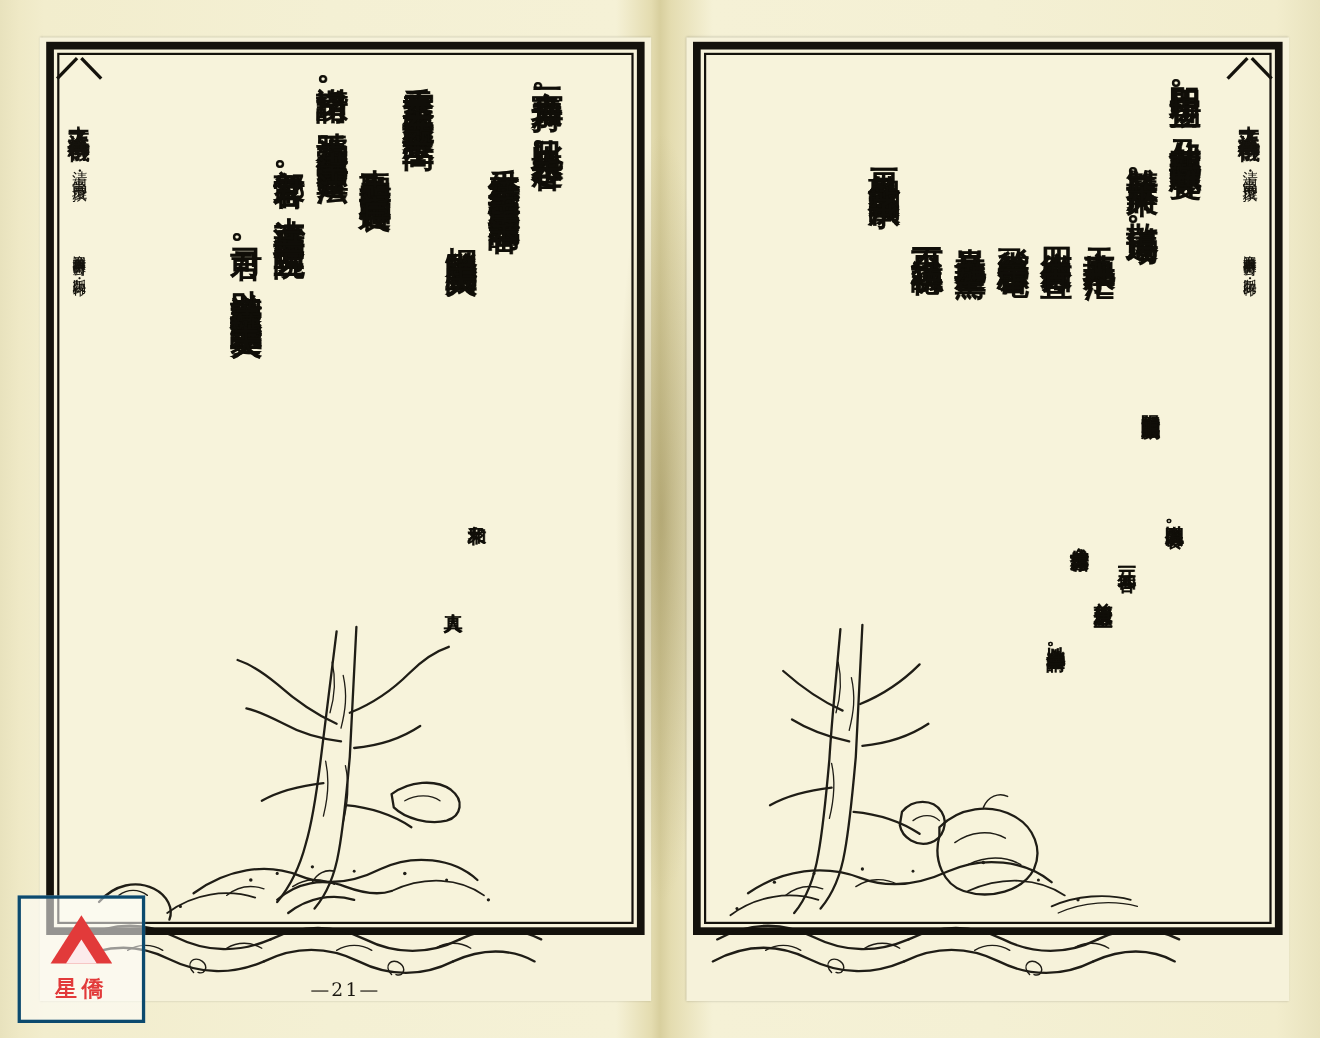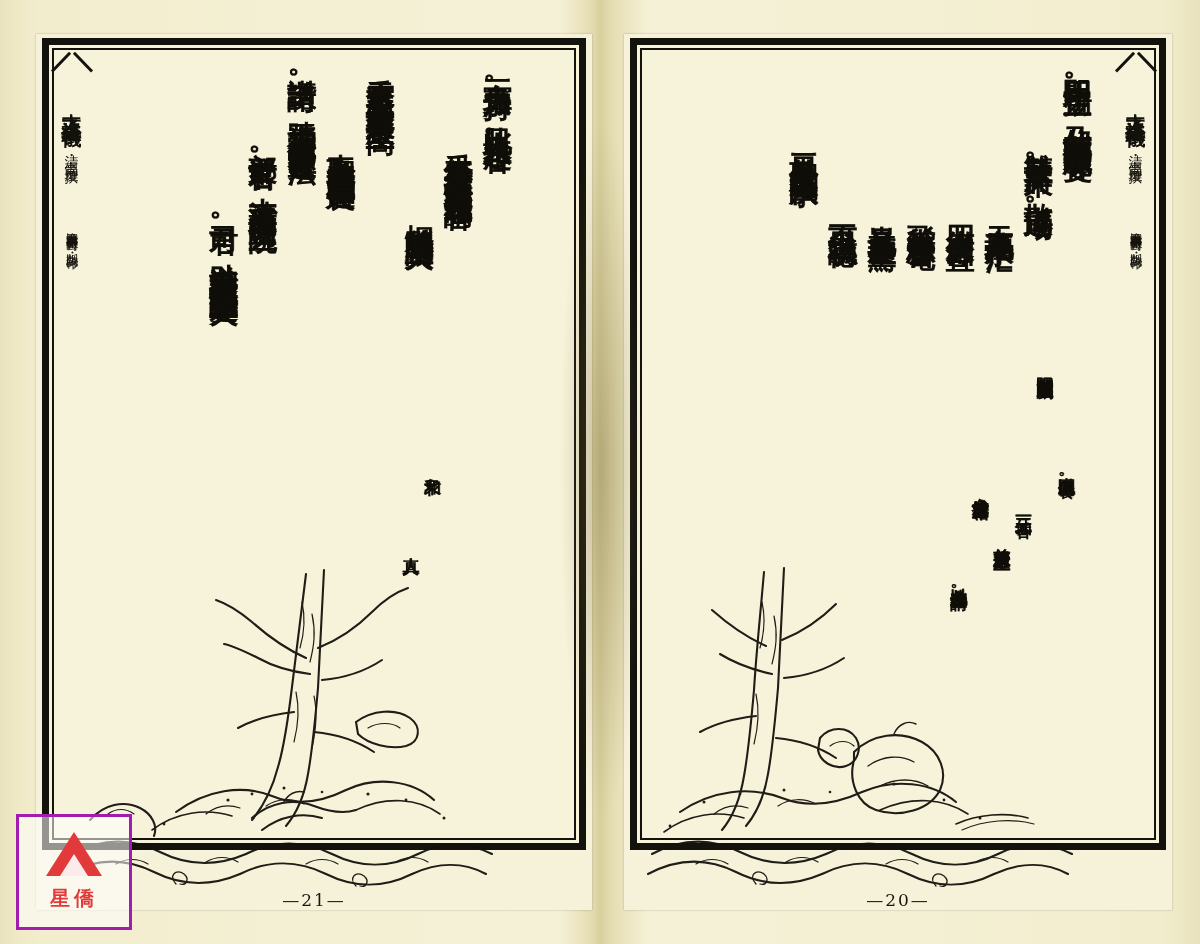--- a/index.html
+++ b/index.html
@@ -158,21 +158,21 @@
     font-size: 17px;
     color: #1a1710;
     letter-spacing: 2px;
   }
 
   
   .watermark {
     position: absolute;
     left: 16px; bottom: 14px;
     width: 116px; height: 116px;
-    border: 3px solid #a21caf;
+    border: 3px solid #0c4a6e;
     background: rgba(255,255,255,0.55);
     display: flex;
     flex-direction: column;
     align-items: center;
     justify-content: center;
     z-index: 20;
   }
   .wm-tri {
     width: 0; height: 0;
     border-left: 28px solid transparent;
@@ -385,21 +385,20 @@
       <div class="col small" style="padding-top:240px">以此上壺伸奏請。</div>
     </div>
 
     <div class="title-strip right">
       <div class="strip-cap"></div>
       <div class="strip-text strip-title">太上正乙法事科儀</div>
       <div class="strip-text strip-author">清・高常慶撰</div>
       <div class="strip-text strip-pub">逸群圖書有限公司／製版・印行</div>
     </div>
 
-    <div class="folio">—20—</div>
   </div>
 
   <div class="gutter-shadow"></div>
 
   <div class="watermark">
     <div class="wm-tri"></div>
     <div class="wm-label">WCC</div>
     <div class="wm-cn">星僑</div>
   </div>
 </div>

